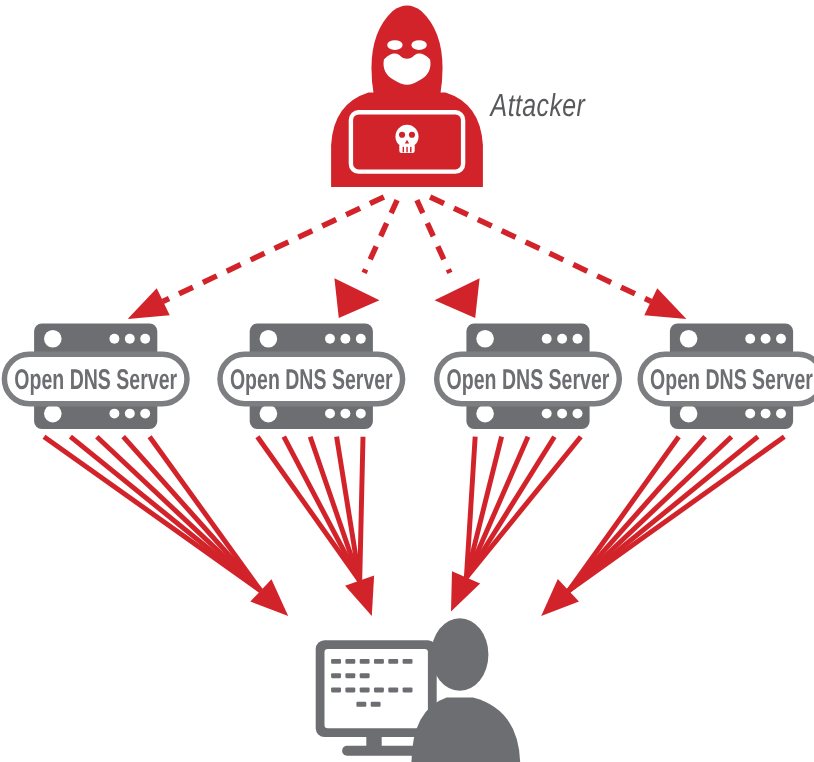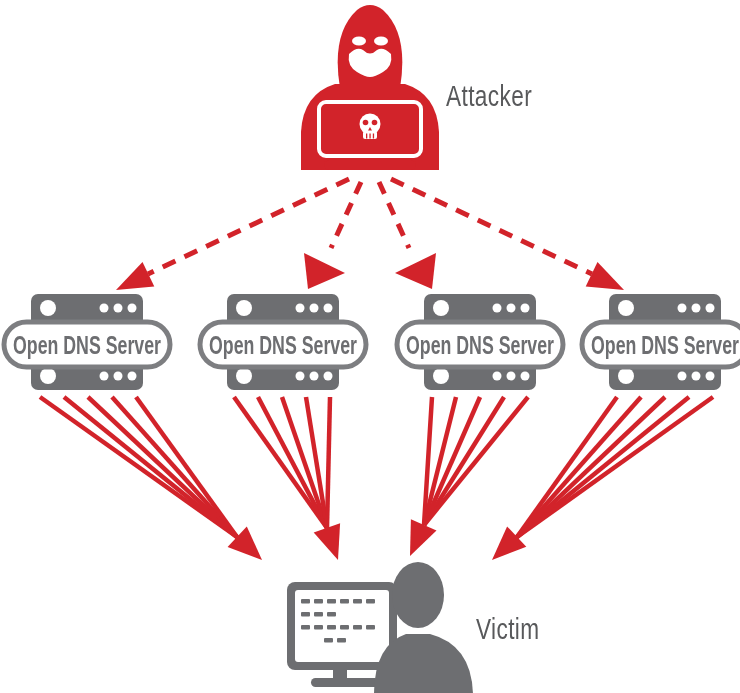--- a/index.html
+++ b/index.html
@@ -1,21 +1,21 @@
 <!DOCTYPE html>
 <html><head>
 <meta charset="utf-8">
 <style>
   html,body{margin:0;padding:0;background:#ffffff;}
   .canvas{
     position:relative;width:740px;height:693px;background:#ffffff;
     overflow:hidden;font-family:"Liberation Sans",sans-serif;
   }
   .abs{position:absolute;}
-  .node-label{position:absolute;white-space:nowrap;}
+  .node-label{position:absolute;white-space:nowrap;font-style:italic;}
   .node-label span{
     display:inline-block;
     transform:scaleX(0.78);
     transform-origin:left top;
     font-size:29px;
     font-weight:500;
     color:#58595b;
     letter-spacing:0.5px;
   }
   svg{display:block;}
@@ -204,17 +204,14 @@
       <rect x="54" y="93" width="9" height="4.5" rx="1"></rect>
         <rect x="67" y="93" width="9" height="4.5" rx="1"></rect>
     </g>
     <rect x="63" y="125" width="14" height="10" fill="#6d6e71"></rect>
     <rect x="41" y="133" width="68" height="9" rx="4.5" fill="#6d6e71"></rect>
 
     <ellipse cx="148" cy="50" rx="26" ry="33" fill="#6d6e71"></ellipse>
     <path d="M104,150 Q104,100 136,89 L160,89 Q202,100 203,150 Z" fill="#6d6e71"></path>
   </svg>
 
-  <div class="node-label" style="left:476px;top:613px">
-    <span>Victim</span>
-  </div>
 
 </div>
 
 </body></html>

